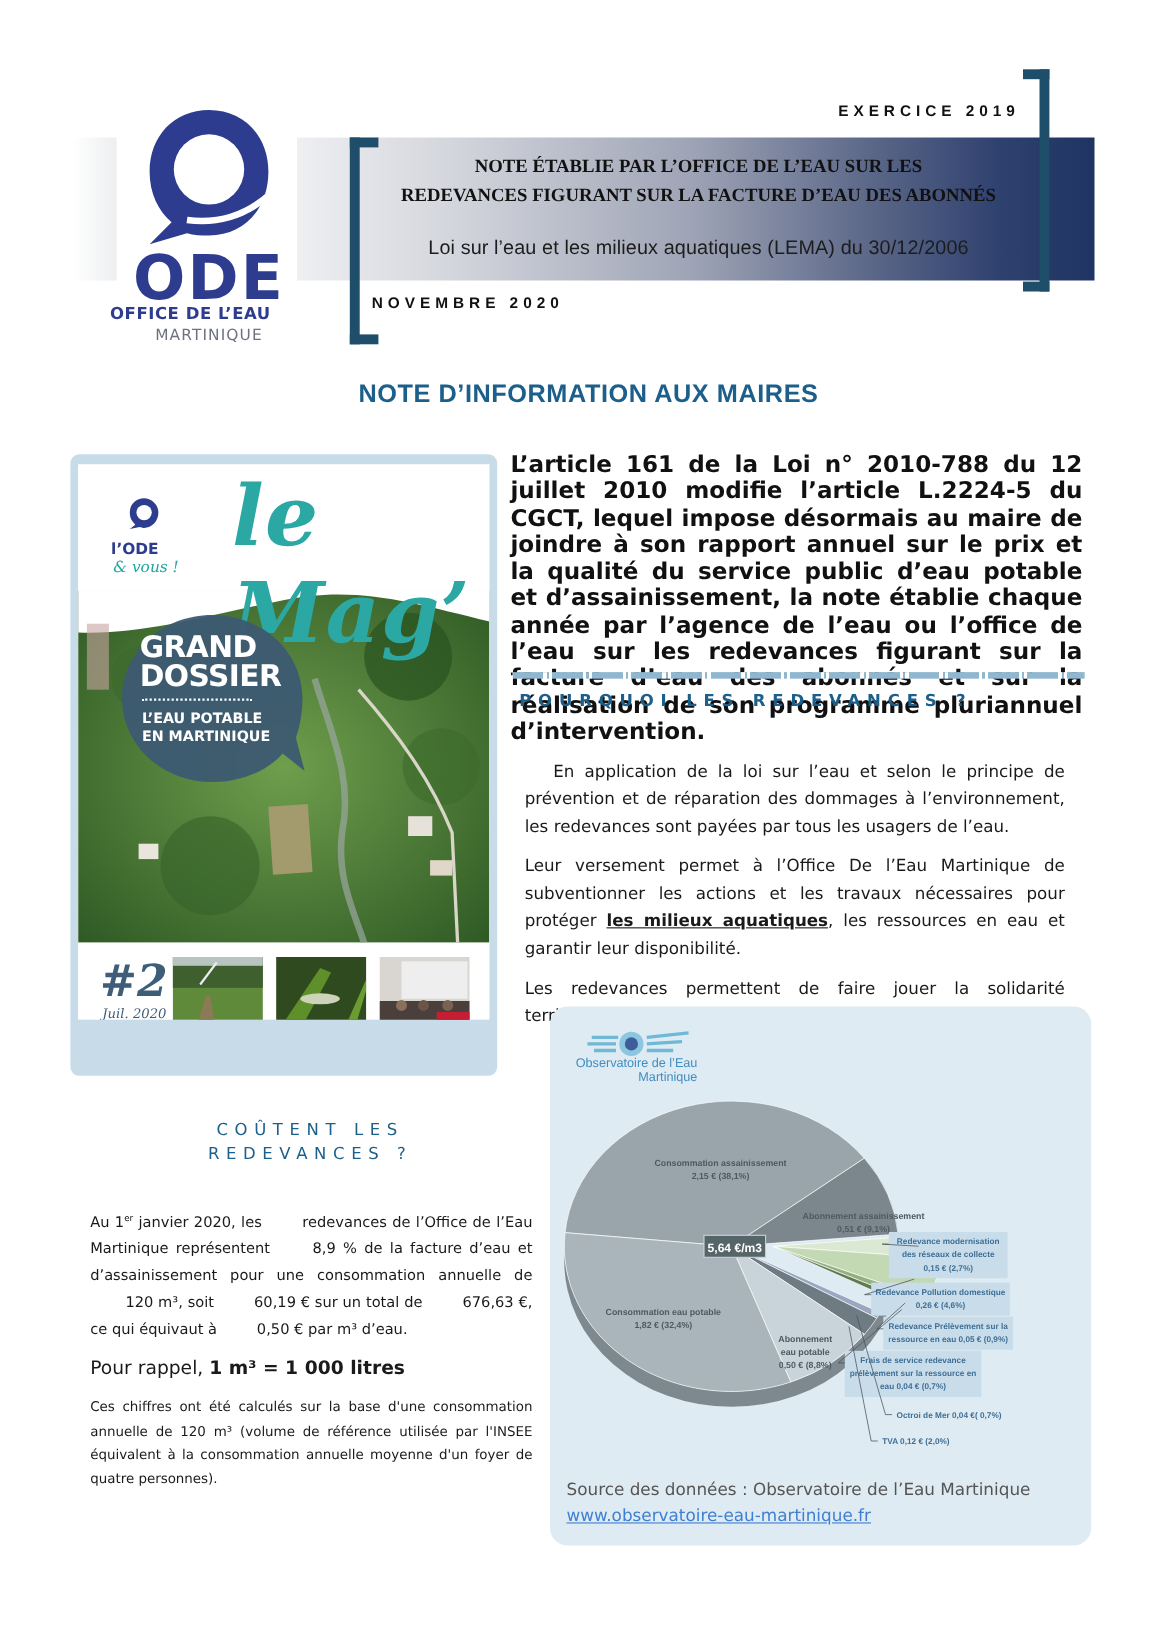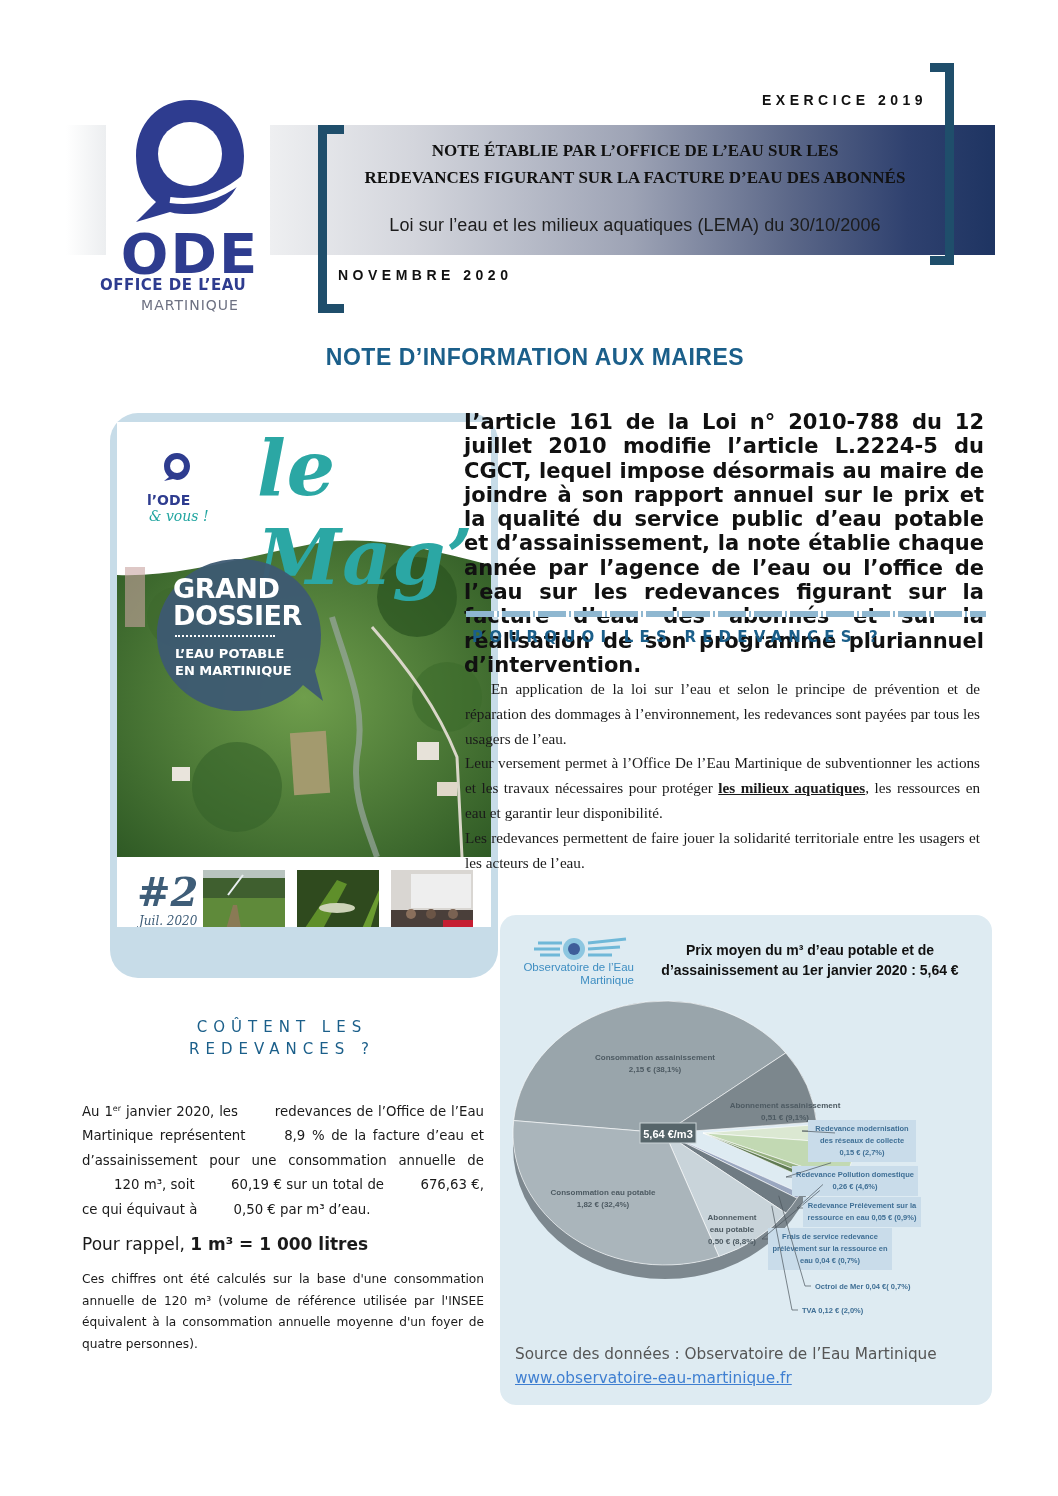--- a/index.html
+++ b/index.html
@@ -32,21 +32,21 @@
   .banner-title { position: absolute; left: 330px; top: 137px; width: 610px; text-align: center;
     font-family: Liberation Serif, serif; font-weight: bold; font-size: 17px; line-height: 27px; color: #111; }
   .banner-law { position: absolute; left: 330px; top: 215px; width: 610px; text-align: center;
     font-size: 18px; color: #1c1c1c; letter-spacing: 0.1px; }
 
   .main-title { position: absolute; left: 0; top: 344px; width: 1070px; text-align: center;
     font-weight: bold; font-size: 23px; color: #1b5f8a; letter-spacing: 0.5px; }
 
   
   .mag { position: absolute; left: 64px; top: 413px; width: 388px; height: 565px;
-    background: #c7dce8; border-radius: 28px; margin-left: 46px; }
+    background: #c7dce8; border-radius: 8px; }
   .mag-inner { position: absolute; left: 7px; top: 9px; width: 374px; height: 505px; background: #ffffff; overflow: hidden; }
   .mag-photo { position: absolute; left: 0; top: 115px; width: 374px; height: 320px; overflow: hidden; }
   .mag-small-logo { position: absolute; left: 30px; top: 30px; width: 60px; }
   .mag-small-logo .q { position: absolute; left: 16px; top: 0; }
   .mag-small-logo .t1 { position: absolute; left: 0; top: 40px; font-family: "DejaVu Sans", sans-serif; font-weight: bold; font-size: 14px; color: #2e3c8f; }
   .mag-small-logo .t2 { position: absolute; left: 2px; top: 56px; font-family: "DejaVu Serif", serif; font-style: italic; font-size: 14px; color: #21a5a0; white-space: nowrap; }
   .mag-title { position: absolute; left: 140px; top: 2px; font-family: "DejaVu Serif", serif; font-style: italic; font-weight: bold;
     font-size: 76px; color: #2ba7a4; letter-spacing: 1px; }
   .bubble { position: absolute; left: 36px; top: 133px; width: 172px; height: 160px; }
   .bubble-t1 { position: absolute; left: 20px; top: 20px; color: #fff; font-weight: bold; font-size: 27px; line-height: 27px; font-family: "DejaVu Sans", sans-serif; letter-spacing: -0.5px;}
@@ -60,21 +60,21 @@
   
   .intro { position: absolute; left: 464px; top: 410px; width: 520px; font-family: "DejaVu Sans", sans-serif; font-weight: bold;
     font-size: 21px; line-height: 24.3px; text-align: justify; color: #111; }
 
   .dotbar { position: absolute; left: 466px; top: 611px; width: 520px; height: 6px;
     background: repeating-linear-gradient(90deg, #8fb7d0 0 28px, #ffffff 28px 31px, #8fb7d0 31px 33px, #ffffff 33px 36px); }
   .sec1-title { position: absolute; left: 472px; top: 628px; font-family: "DejaVu Sans", sans-serif; font-weight: bold; font-size: 15px;
     letter-spacing: 6.2px; color: #1b5f8a; }
   .sec1-body { position: absolute; left: 465px; top: 677px; width: 515px; font-family: "DejaVu Sans", sans-serif;
     font-size: 15.2px; line-height: 24.8px; text-align: justify; color: #1a1a1a; }
-  .sec1-body p { margin: 0; font-family: Liberation Serif, serif; }
+  .sec1-body p { margin: 12px; }
   .indent { display: inline-block; width: 26px; }
   .uline { font-weight: bold; text-decoration: underline; }
 
   
   .sec2-title { position: absolute; left: 82px; top: 1016px; width: 400px; text-align: center; font-family: "DejaVu Sans", sans-serif;
     font-size: 15px; letter-spacing: 6px; line-height: 22px; color: #1b5f8a; }
   .sec2-body { position: absolute; left: 82px; top: 1100px; width: 402px; font-family: "DejaVu Sans", sans-serif; font-size: 13.3px;
     line-height: 24.4px; text-align: justify; color: #1a1a1a; }
   .sec2-body b { font-weight: normal; margin-left: 32px; }
   .sec2-rappel { position: absolute; left: 82px; top: 1234px; font-family: "DejaVu Sans", sans-serif; font-size: 17px; color: #1a1a1a; }
@@ -110,21 +110,21 @@
 </div>
 
 <div class="exercice">EXERCICE 2019</div>
 <div class="bracket-left"></div>
 <div class="bracket-right"></div>
 
 <div class="banner-title">
   <div>NOTE ÉTABLIE  PAR L’OFFICE  DE  L’EAU  SUR  LES</div>
   <div>REDEVANCES  FIGURANT SUR LA FACTURE D’EAU DES ABONNÉS</div>
 </div>
-<div class="banner-law">Loi sur l’eau et les milieux aquatiques (LEMA) du 30/10/2006</div>
+<div class="banner-law">Loi sur l’eau et les milieux aquatiques (LEMA) du 30/12/2006</div>
 <div class="novembre">NOVEMBRE 2020</div>
 
 <div class="main-title">NOTE D’INFORMATION AUX MAIRES</div>
 
 <div class="mag">
   <div class="mag-inner">
     <div class="mag-photo">
       <svg width="374" height="320" viewBox="0 0 374 320">
         <defs>
           <radialGradient id="g1" cx="50%" cy="50%" r="70%">
@@ -233,21 +233,20 @@
       <path d="M24 8 L48 8 M20 14 L46 14 M26 20 L46 20" stroke="#6fb8d8" stroke-width="3"></path>
       <circle cx="60" cy="14" r="11" fill="#8cc6e0"></circle>
       <circle cx="60" cy="14" r="6" fill="#3e5e9a"></circle>
       <path d="M74 8 L112 4 M74 14 L106 12 M74 20 L98 20" stroke="#6fb8d8" stroke-width="3"></path>
     </svg>
     <div class="obs-text">
       <div>Observatoire de l’Eau</div>
       <div>Martinique</div>
     </div>
   </div>
-  <div class="chart-title">Prix moyen du m³ d’eau potable et de d’assainissement au 1er janvier 2020 : 5,64 €</div>
 
   <svg class="chart-svg" id="pie" width="492" height="420" viewBox="0 0 492 420">
       <path d="M13,218 A152,132 0 0 0 317,218 L317,232 A152,132 0 0 1 13,232 Z" fill="#7d888f"></path>
       <path d="M165,218 L13.67458138033183,205.5777026419561 A152,132 0 0 1 285.80585403067147,137.88870798172553 Z" fill="#99a5ab" stroke="#ffffff" stroke-width="0.6"></path>
       <path d="M165,218 L285.80585403067147,137.88870798172553 A152,132 0 0 1 316.46407694429047,206.92521744722026 Z" fill="#7c878d" stroke="#ffffff" stroke-width="0.6"></path>
       <path d="M203,218 L354.46407694429047,206.92521744722026 A152,132 0 0 1 354.47538247426985,228.95755033693354 Z" fill="#dbe8d2" stroke="#ffffff" stroke-width="0.6"></path>
       <path d="M203,218 L354.47538247426985,228.95755033693354 A152,132 0 0 1 344.56163569091456,266.07244572075655 Z" fill="#c2d9b3" stroke="#ffffff" stroke-width="0.6"></path>
       <path d="M203,218 L344.56163569091456,266.07244572075655 A152,132 0 0 1 341.2602260977602,272.8420778529485 Z" fill="#95b07f" stroke="#ffffff" stroke-width="0.6"></path>
       <path d="M203,218 L341.2602260977602,272.8420778529485 A152,132 0 0 1 338.3097748984561,278.1362913369197 Z" fill="#5f7a52" stroke="#ffffff" stroke-width="0.6"></path>
       <path d="M165,218 L300.3097748984561,278.1362913369197 A152,132 0 0 1 297.09067866595944,283.31110978092124 Z" fill="#9aa7c0" stroke="#ffffff" stroke-width="0.6"></path>

